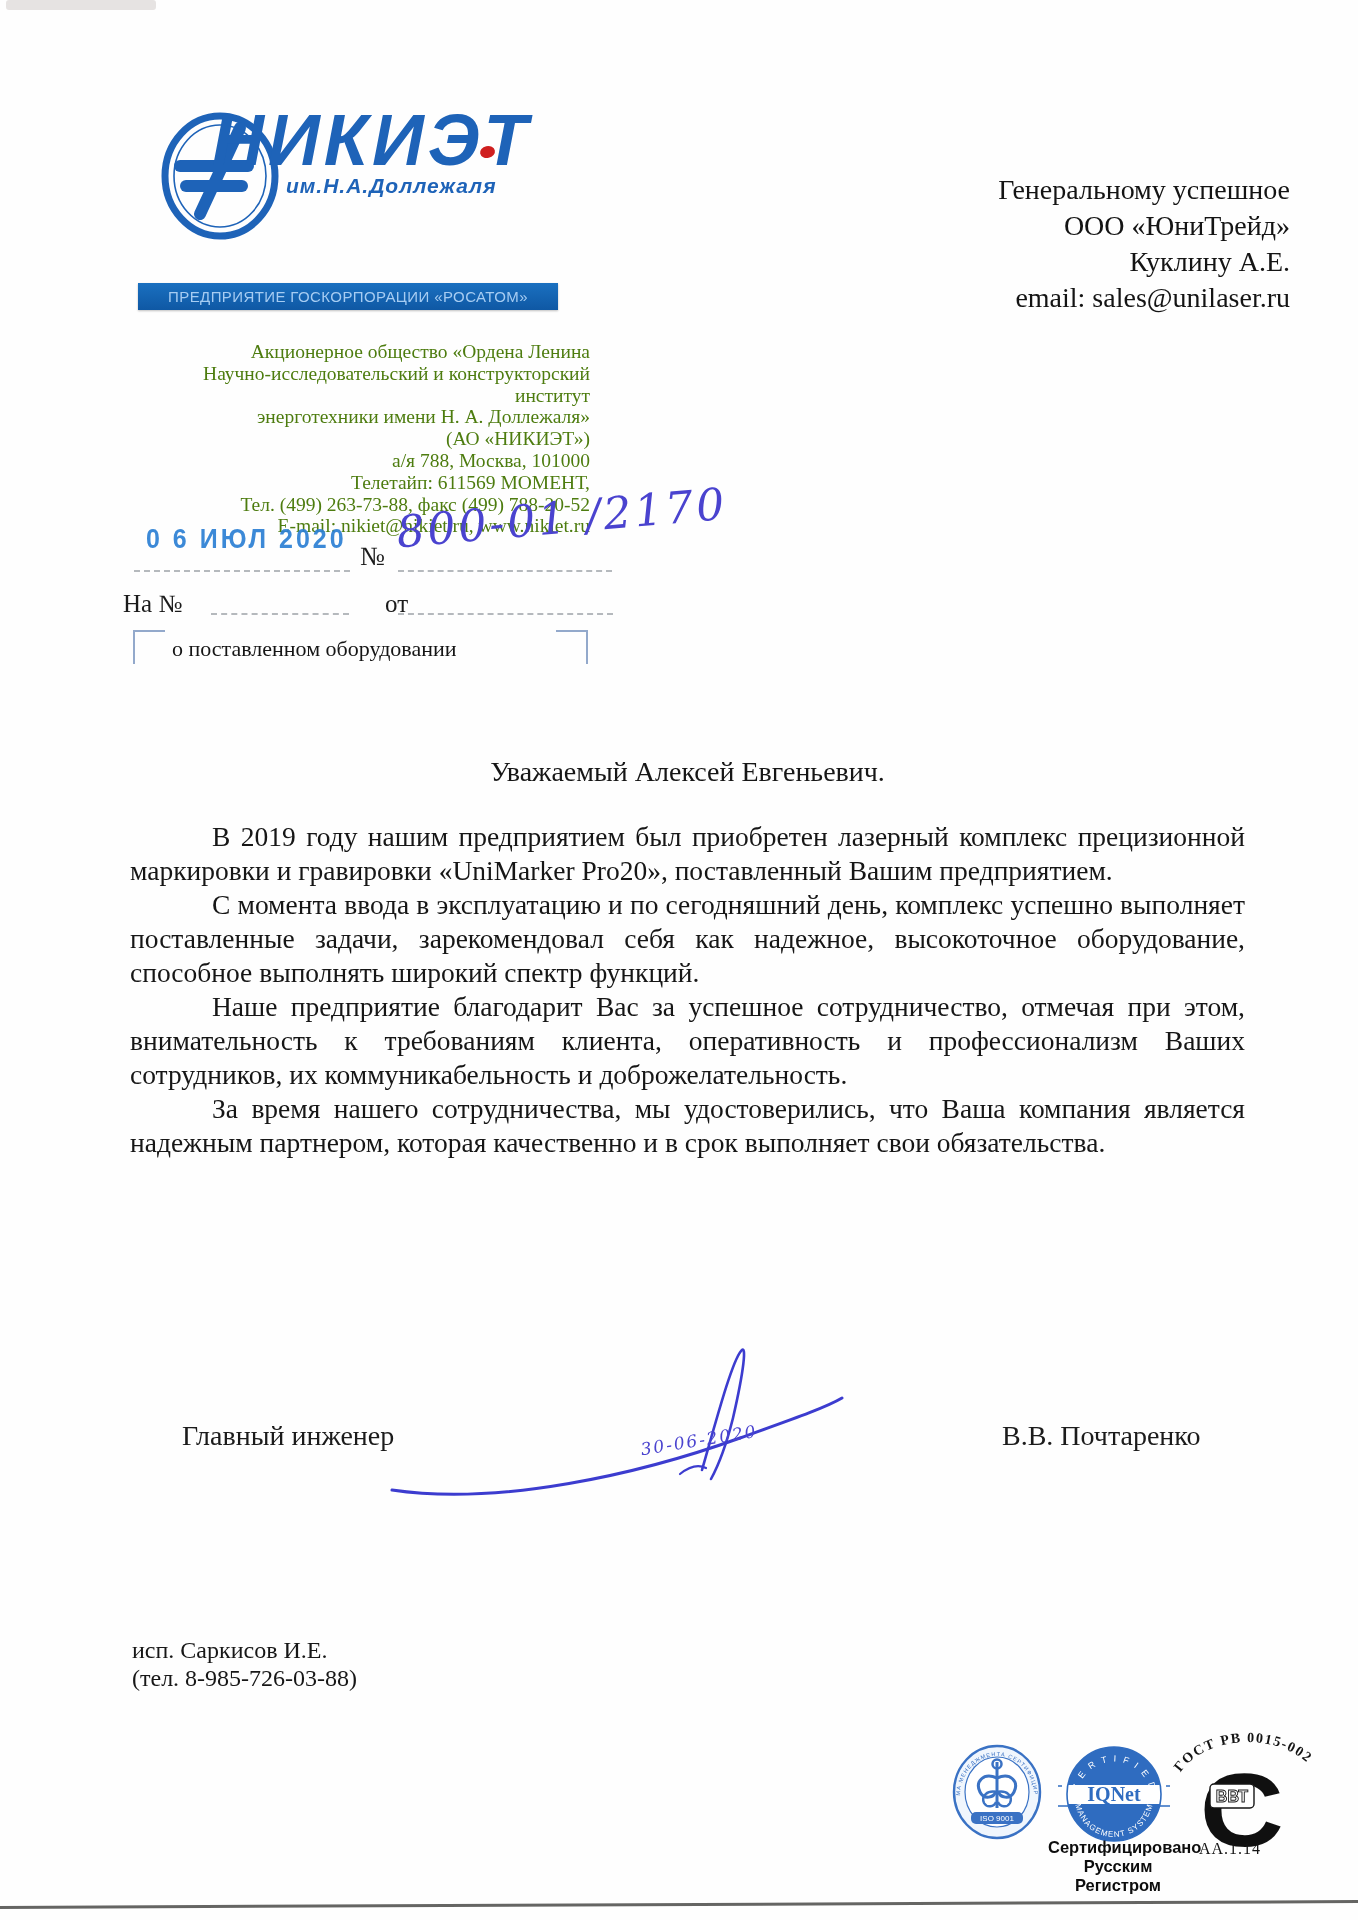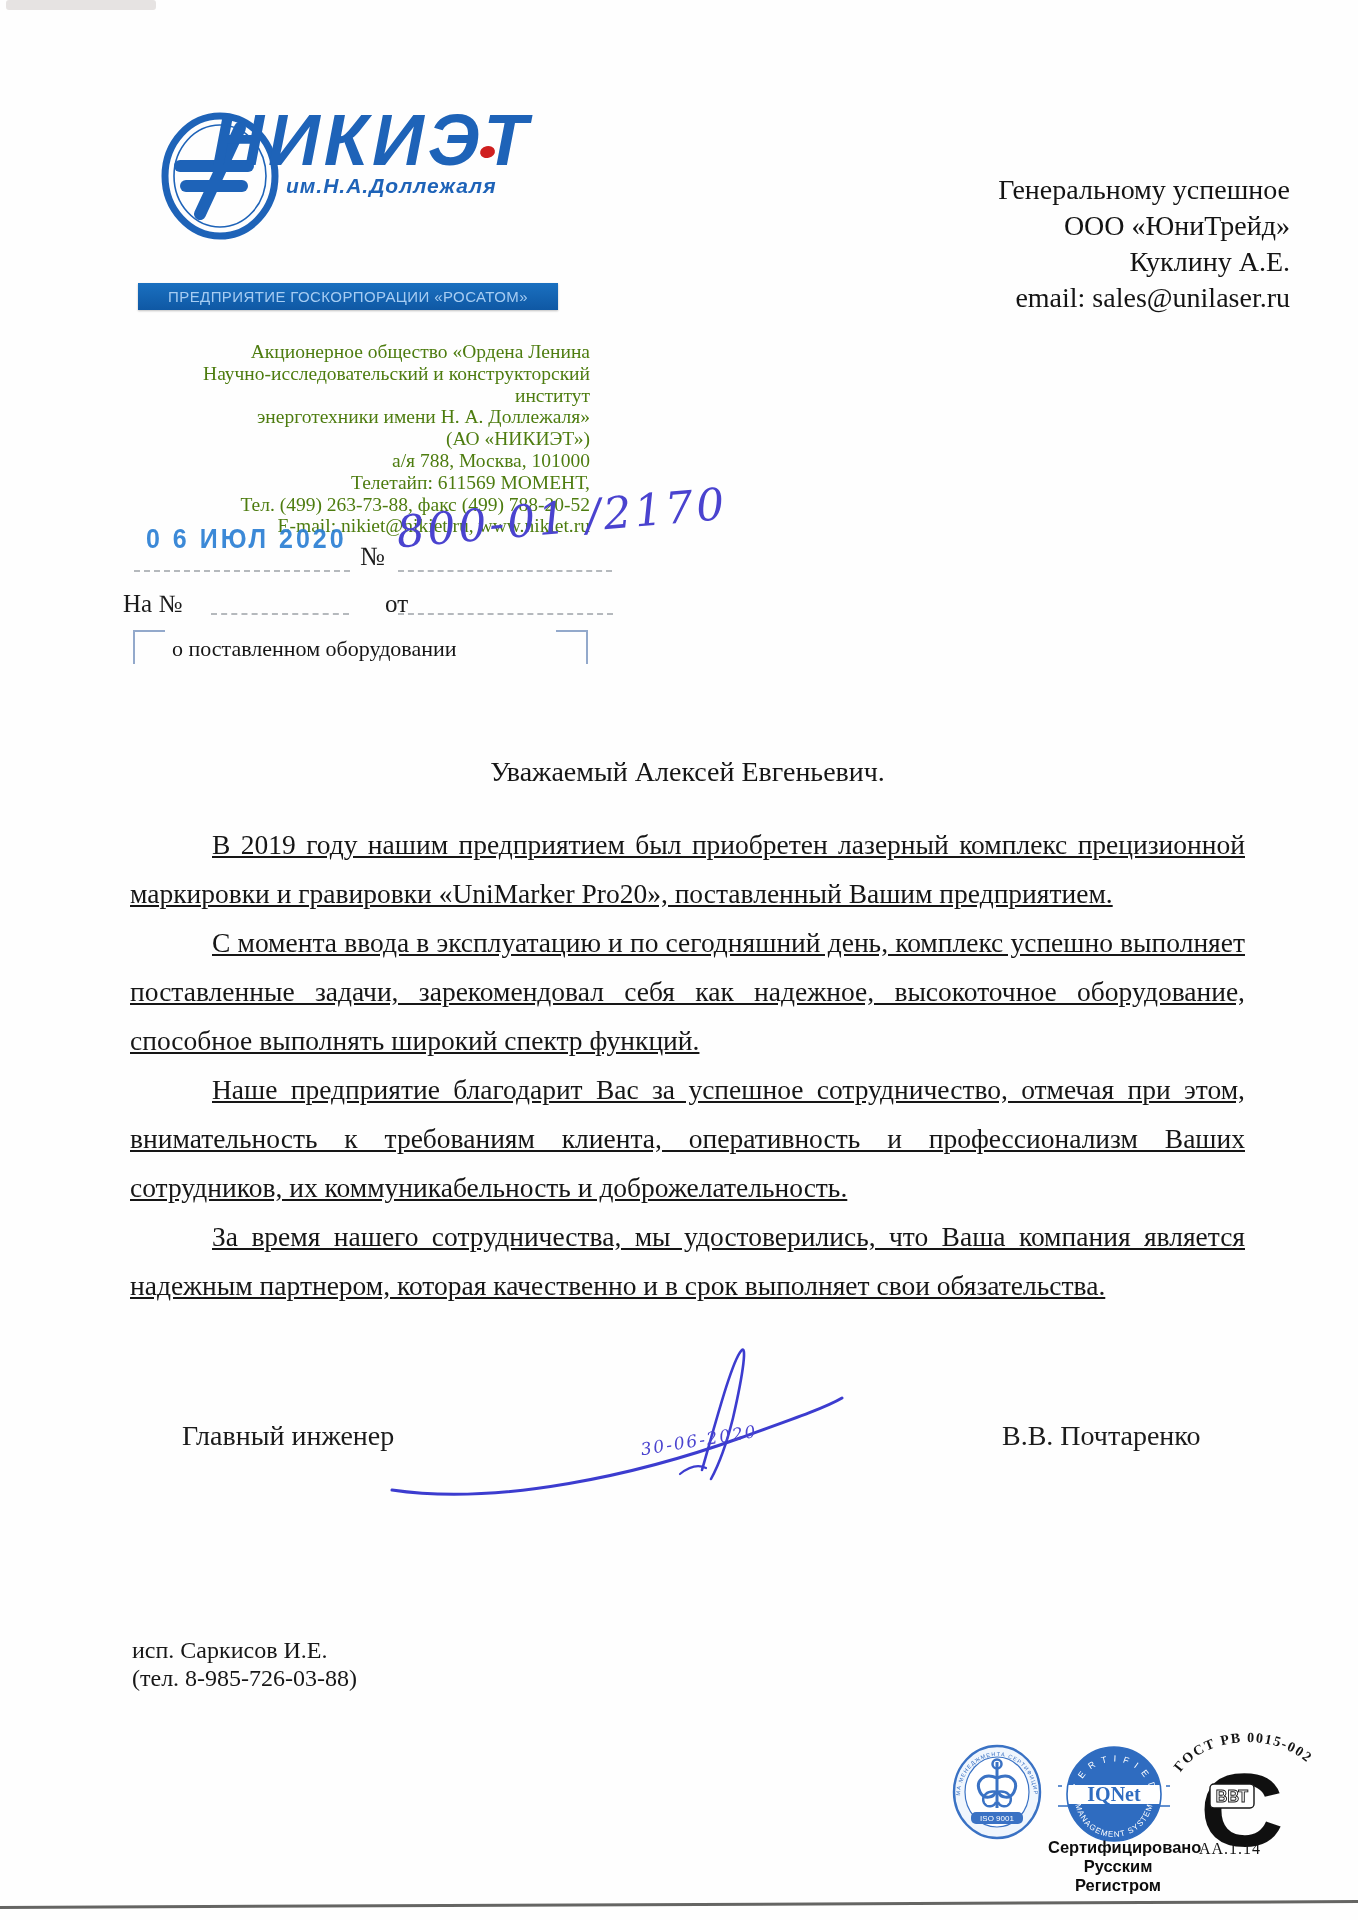--- a/index.html
+++ b/index.html
@@ -49,21 +49,21 @@
   .na-label{left:123px;top:590px;font-size:25px;}
   .ot-label{left:364px;top:590px;font-size:25px;margin-left:21px;}
   
   .br{width:30px;height:32px;}
   .br-l{left:133px;top:630px;border-top:2px solid #93a9cb;border-left:2px solid #93a9cb;}
   .br-r{left:556px;top:630px;border-top:2px solid #93a9cb;border-right:2px solid #93a9cb;}
   .subject{left:172px;top:636px;font-size:22px;color:#151515;}
   
   .body{left:130px;top:756px;width:1115px;font-size:27.5px;color:#161616;}
   .salutation{text-align:center;font-size:28px;margin:0 0 32px 0;}
-  .body p{margin:0;text-align:justify;text-indent:82px;line-height:49px;text-decoration:underline;}
+  .body p{margin:0;text-align:justify;text-indent:82px;line-height:34px;}
   
   .sig-title{left:182px;top:1420px;font-size:28px;}
   .sig-name{left:1002px;top:1420px;font-size:28px;}
   .sig-svg{left:380px;top:1342px;width:480px;height:170px;}
   .sig-date{
     left:640px;top:1430px;font-family:"DejaVu Serif",serif;font-style:italic;
     font-size:17px;color:#4a43cf;transform:rotate(-9deg);letter-spacing:2px;
   }
   
   .executor{left:132px;top:1636px;font-size:24px;line-height:28px;color:#171717;}

